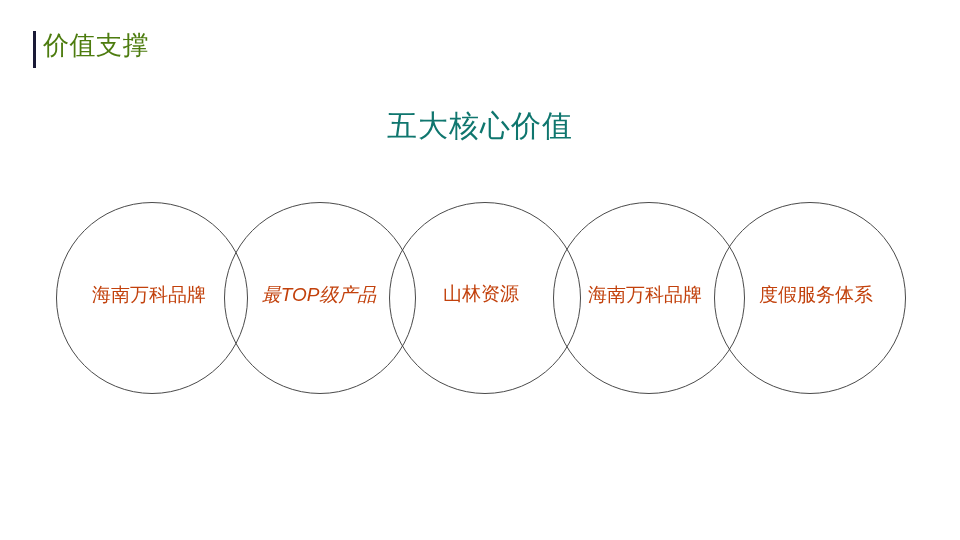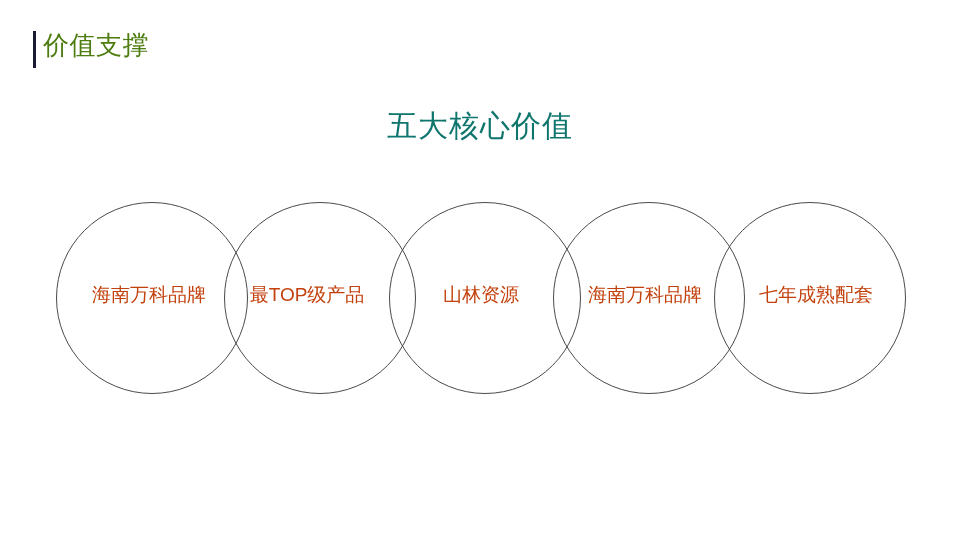--- a/index.html
+++ b/index.html
@@ -72,17 +72,17 @@
 <div class="main-title">五大核心价值</div>
 
 <div>
   <div class="circle" style="left:56px;"></div>
   <div class="circle" style="left:224px;"></div>
   <div class="circle" style="left:389px;"></div>
   <div class="circle" style="left:553px;"></div>
   <div class="circle" style="left:714px;"></div>
 
   <div class="circle-label" style="left:69px;">海南万科品牌</div>
-  <div class="circle-label" style="left:227px;">最TOP级产品</div>
-  <div class="circle-label" style="left:401px;">山林资源</div>
+  <div class="circle-label" style="left:239px;font-style:italic;">最TOP级产品</div>
+  <div class="circle-label" style="left:401px;font-family:Liberation Mono, monospace;">山林资源</div>
   <div class="circle-label" style="left:565px;">海南万科品牌</div>
-  <div class="circle-label" style="left:736px;">七年成熟配套</div>
+  <div class="circle-label" style="left:736px;">度假服务体系</div>
 </div>
 
 </body></html>

